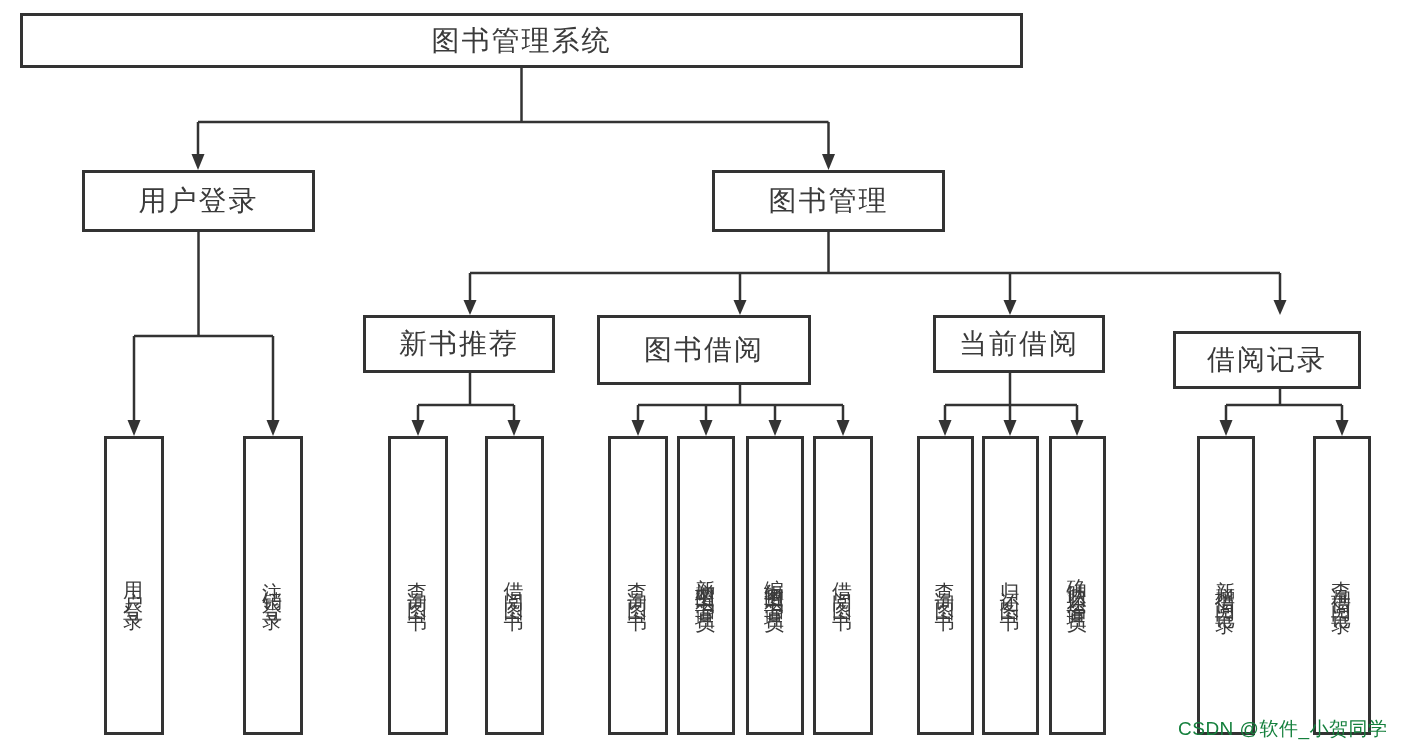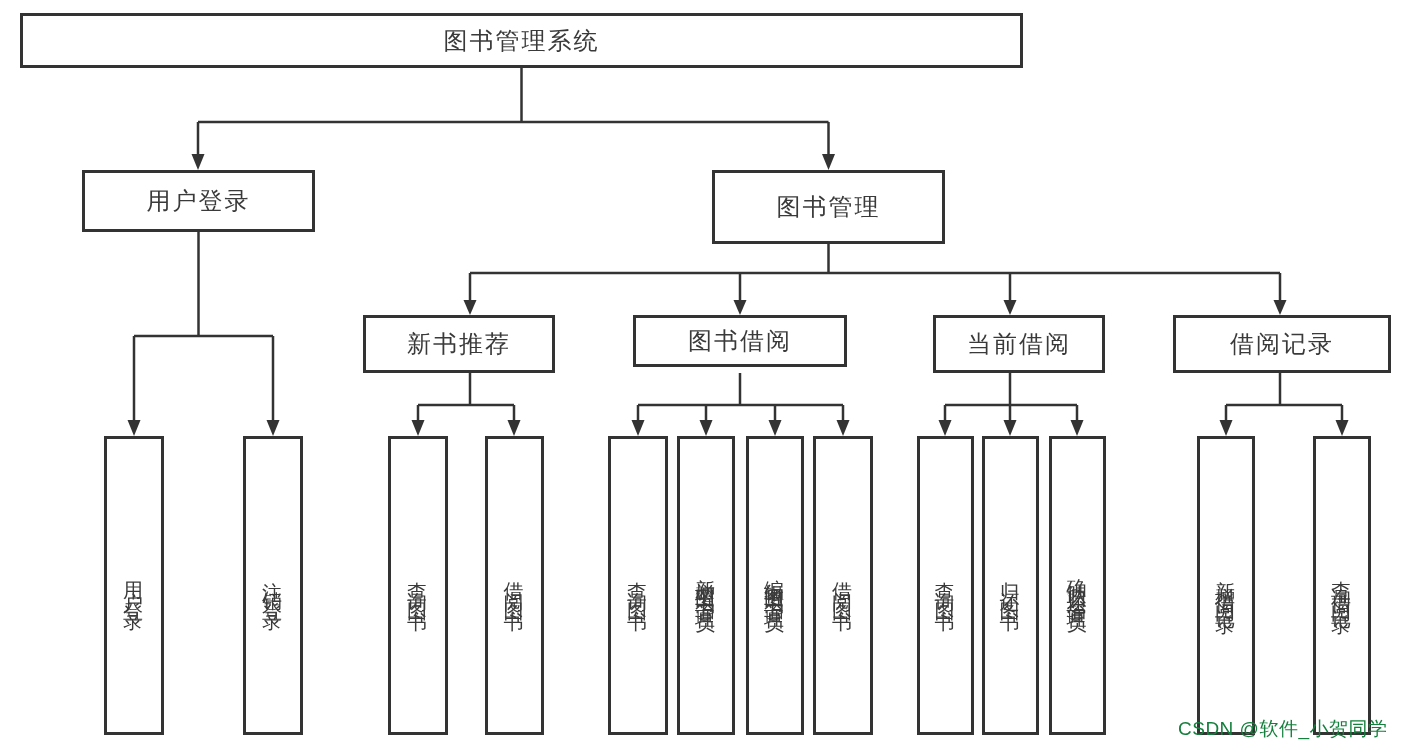--- a/index.html
+++ b/index.html
@@ -4,21 +4,21 @@
 <style>
   html,body{margin:0;padding:0;background:#ffffff;}
   .stage{
     position:relative;width:1405px;height:747px;background:#ffffff;
     font-family:"Liberation Sans","DejaVu Sans",sans-serif;overflow:hidden;
   }
   .node{
     position:absolute;box-sizing:border-box;background:#ffffff;
     border:3px solid #333333;color:#3a3a3a;
     display:flex;align-items:center;justify-content:center;
-    font-size:24px;letter-spacing:2px;white-space:nowrap;z-index:2;
+    font-size:28px;letter-spacing:2px;white-space:nowrap;z-index:2;
   }
   .node.vert{
     writing-mode:vertical-rl;text-orientation:mixed;
     font-size:20px;letter-spacing:10px;white-space:normal;
   }
   .connectors{position:absolute;left:0;top:0;z-index:1;pointer-events:none;}
   .watermark{
     position:absolute;z-index:5;color:#15803d;font-size:19px;
     letter-spacing:0.5px;white-space:nowrap;
   }
@@ -108,34 +108,34 @@
     </g>
   </svg>
 
   <div class="node" style="left:20px;top:13px;width:1003px;height:55px">
     <span>图书管理系统</span>
   </div>
 
   <div class="node" style="left:82px;top:170px;width:233px;height:62px">
     <span>用户登录</span>
   </div>
-  <div class="node" style="left:712px;top:170px;width:233px;height:74px">
+  <div class="node" style="left:712px;top:170px;width:233px;height:62px">
     <span>图书管理</span>
   </div>
 
   <div class="node" style="left:363px;top:315px;width:192px;height:58px">
     <span>新书推荐</span>
   </div>
-  <div class="node" style="left:633px;top:315px;width:214px;height:52px">
+  <div class="node" style="left:597px;top:315px;width:214px;height:70px">
     <span>图书借阅</span>
   </div>
   <div class="node" style="left:933px;top:315px;width:172px;height:58px">
     <span>当前借阅</span>
   </div>
-  <div class="node" style="left:1173px;top:315px;width:218px;height:58px">
+  <div class="node" style="left:1173px;top:331px;width:188px;height:58px">
     <span>借阅记录</span>
   </div>
 
   <div class="node vert" style="left:104px;top:436px;width:60px;height:299px">
     <span>用户登录</span>
   </div>
   <div class="node vert" style="left:243px;top:436px;width:60px;height:299px">
     <span>注销登录</span>
   </div>
 

